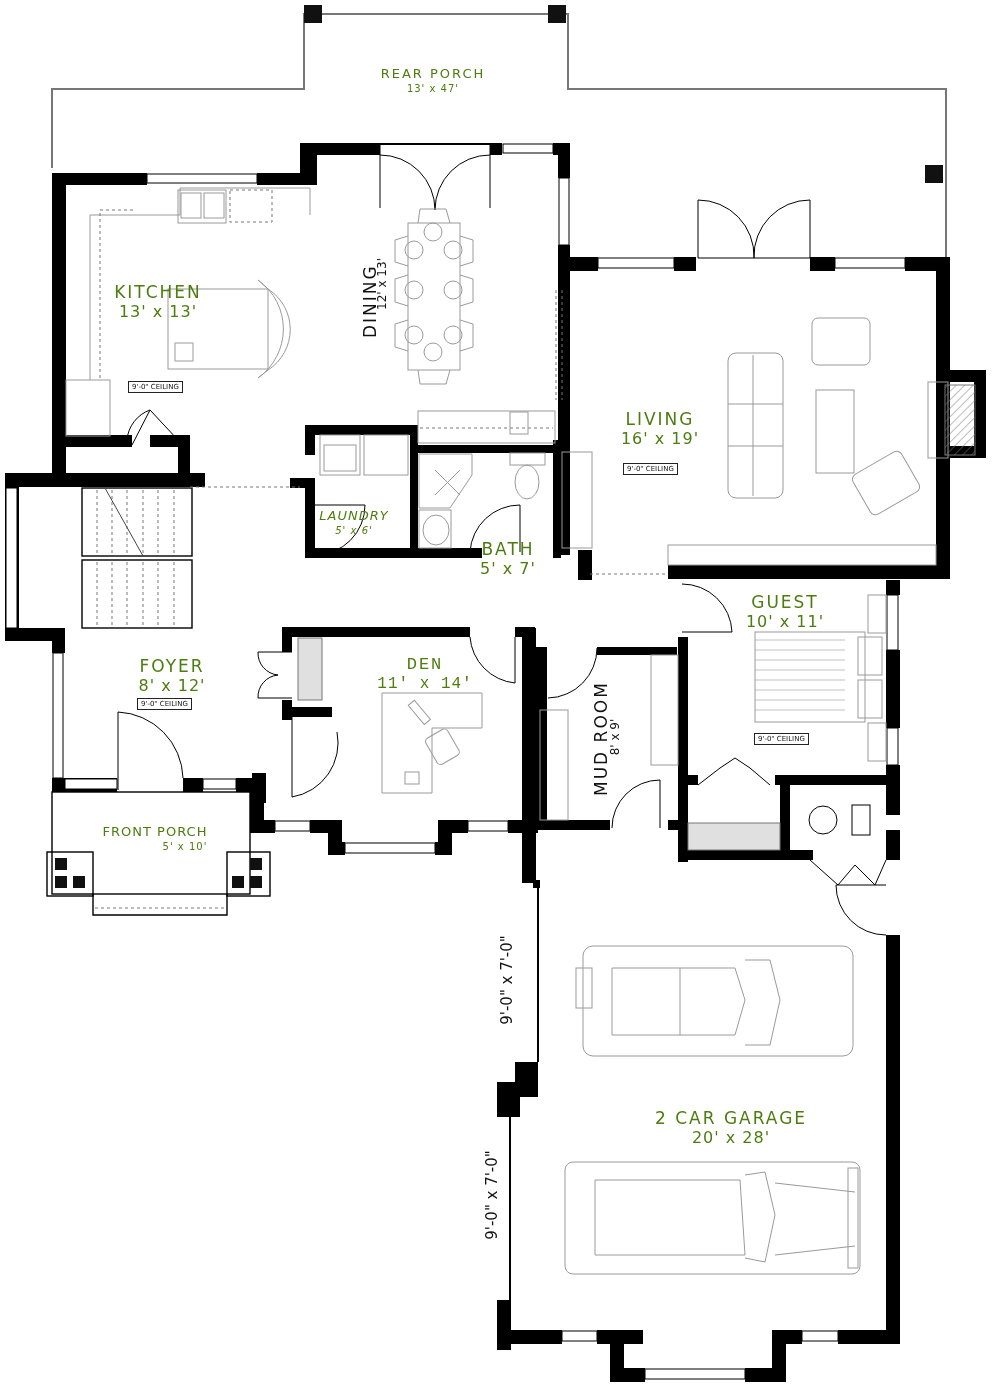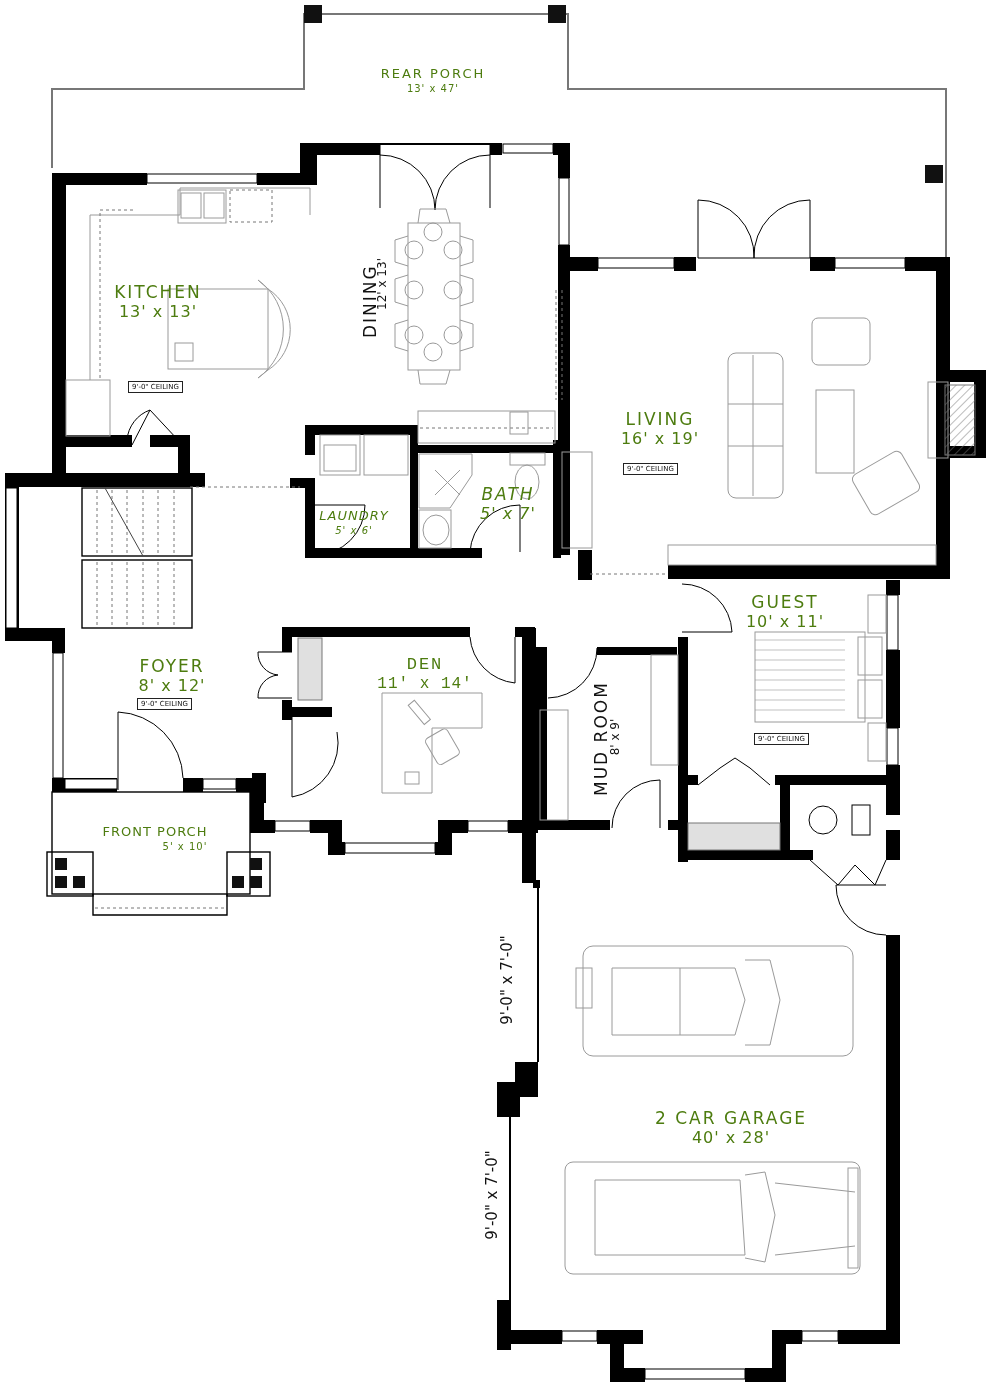--- a/index.html
+++ b/index.html
@@ -351,21 +351,21 @@
   <span class="room-name">LIVING</span>
   <span class="room-dim">16' x 19'</span>
 </div>
 <div class="ceiling" style="left:623px;top:463px;">9'-0" CEILING</div>
 
 <div class="label" style="left:354px;top:507px;font-style:italic;">
   <span class="room-name" style="font-size:13px;letter-spacing:1px;">LAUNDRY</span>
   <span class="room-dim" style="font-size:10px;">5' x 6'</span>
 </div>
 
-<div class="label" style="left:508px;top:486px;font-style:italic;">
+<div class="label" style="left:508px;top:541px;">
   <span class="room-name">BATH</span>
   <span class="room-dim">5' x 7'</span>
 </div>
 
 <div class="label" style="left:172px;top:658px;text-align:center;">
   <span class="room-name">FOYER</span>
   <span class="room-dim">8' x 12'</span>
 </div>
 <div class="ceiling" style="left:137px;top:698px;">9'-0" CEILING</div>
 
@@ -385,17 +385,17 @@
 </div>
 <div class="rot" style="left:585px;top:730px;width:60px;height:14px;transform:rotate(-90deg);font-size:12px;text-align:center;">8' x 9'</div>
 
 <div class="label" style="left:155px;top:823px;text-align:right;">
   <span class="room-name" style="font-size:13px;letter-spacing:1px;">FRONT PORCH</span>
   <span class="room-dim" style="font-size:10px;">5' x 10'</span>
 </div>
 
 <div class="label" style="left:699px;top:1110px;margin-left:32px;">
   <span class="room-name">2 CAR GARAGE</span>
-  <span class="room-dim">40' x 28'</span>
+  <span class="room-dim">20' x 28'</span>
 </div>
 
 <div class="rot" style="left:448px;top:970px;width:120px;height:20px;transform:rotate(-90deg);font-size:15px;text-align:center;">9'-0" x 7'-0"</div>
 <div class="rot" style="left:433px;top:1185px;width:120px;height:20px;transform:rotate(-90deg);font-size:15px;text-align:center;">9'-0" x 7'-0"</div>
 
 </body></html>

